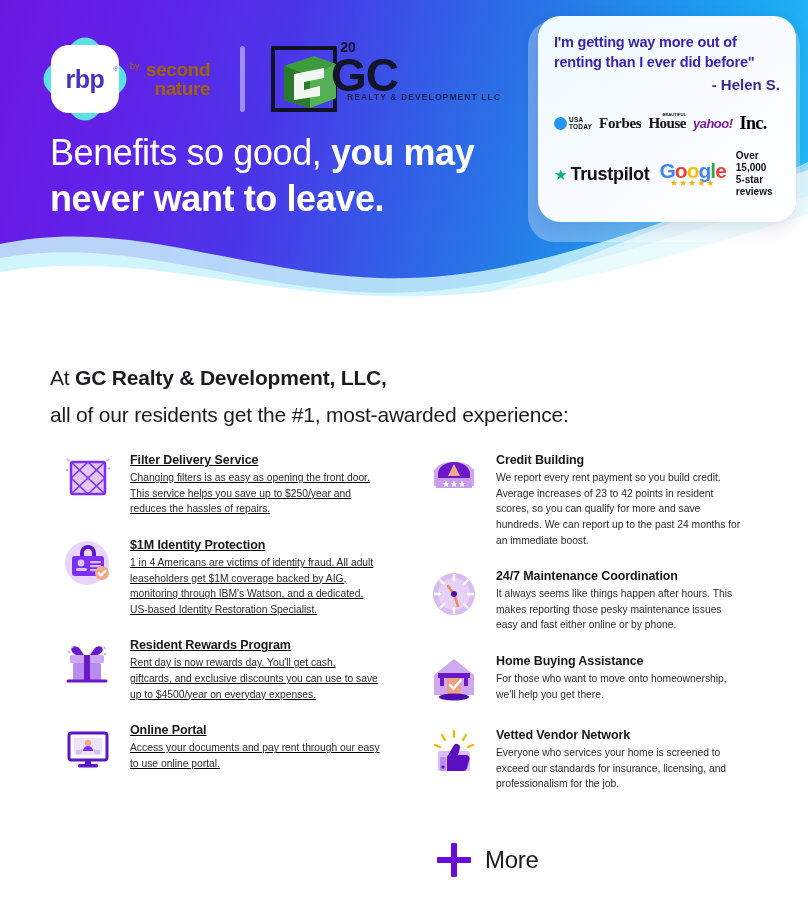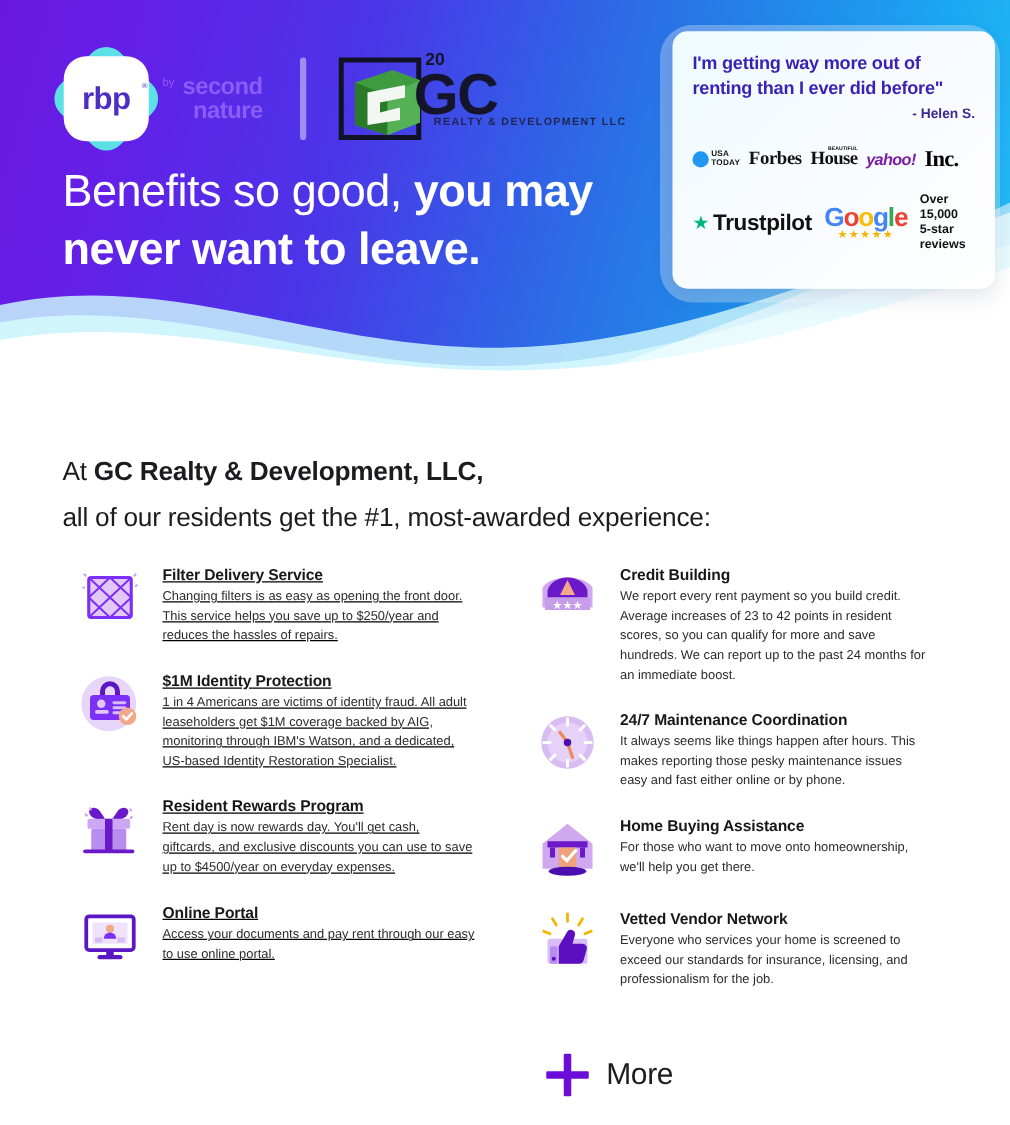--- a/index.html
+++ b/index.html
@@ -40,21 +40,21 @@
   .rbp-burst2 {
     position:absolute; left:3px; top:3px; width:68px; height:68px;
     background:#ffffff; border-radius:18px;
   }
   .rbp-text {
     position:relative; z-index:3; font-size:25px; font-weight:bold;
     color:#4b2fc4; letter-spacing:-0.5px; line-height:1;text-align:right;
   }
   .rbp-tm { position:absolute; z-index:4; right:4px; top:24px; font-size:6px; color:#4b2fc4; }
   .by-second {
-    margin-left:8px; color:#8b5cf6; line-height:1.02;
+    margin-left:8px; color:#a16207; line-height:1.02;
   }
   .by-second .by { font-size:9px; display:inline-block; vertical-align:top;
     margin-right:2px; margin-top:2px; font-weight:normal; }
   .by-second .sn {
     display:inline-block; font-size:19px; font-weight:bold; letter-spacing:-0.4px;
   }
   .by-second .sn span { display:block;text-align:right; }
   .divider-v {
     width:5px; height:66px; background:rgba(255,255,255,0.45);
     border-radius:3px; margin:0 26px 0 30px;
@@ -86,31 +86,31 @@
     font-weight:normal;
   }
   .hero-heading b { font-weight:bold; }
 
   
   .testi-shadow {
     position:absolute; left:528px; top:20px; width:272px; height:222px;
     background:rgba(255,255,255,0.30); border-radius:26px;
   }
   .testi-card {
-    position:absolute; left:538px; top:25px; width:258px; height:206px;
+    position:absolute; left:538px; top:16px; width:258px; height:206px;
     background:linear-gradient(140deg,#eefbff 0%, #f7fbff 45%, #ffffff 100%);
-    border-radius:12px; padding:16px 16px 10px 16px;
+    border-radius:22px; padding:16px 16px 10px 16px;
     box-shadow:0 6px 18px rgba(20,30,90,.12);
     overflow:hidden;
   }
   .testi-quote {
     color:#3b22b5; font-size:14.5px; line-height:1.38; font-weight:bold;
     letter-spacing:-0.2px;
   }
-  .testi-attr { text-align:right; color:#3b2a8f; font-size:11px; margin-top:4px; font-weight:bold; }
+  .testi-attr { text-align:right; color:#3b2a8f; font-size:15px; margin-top:4px; font-weight:bold; }
 
   .press-row {
     display:flex; align-items:center; gap:7px; margin-top:20px;
   }
   .usa-today { display:flex; align-items:center; gap:2px; }
   .usa-dot { width:13px; height:13px; border-radius:50%; background:#2196f3; }
   .usa-words { font-size:6.5px; font-weight:bold; color:#111; line-height:1.02; letter-spacing:.2px; }
   .forbes { font-family:"Liberation Serif", serif; font-size:15px; font-weight:bold; color:#111; letter-spacing:-.3px; }
   .house { font-family:"Liberation Serif", serif; font-size:15px; font-weight:bold; color:#111; letter-spacing:-.5px; position:relative; }
   .house .hb { position:absolute; top:-3px; left:14px; font-size:4.2px; letter-spacing:0; font-family:"Liberation Sans",sans-serif; }

